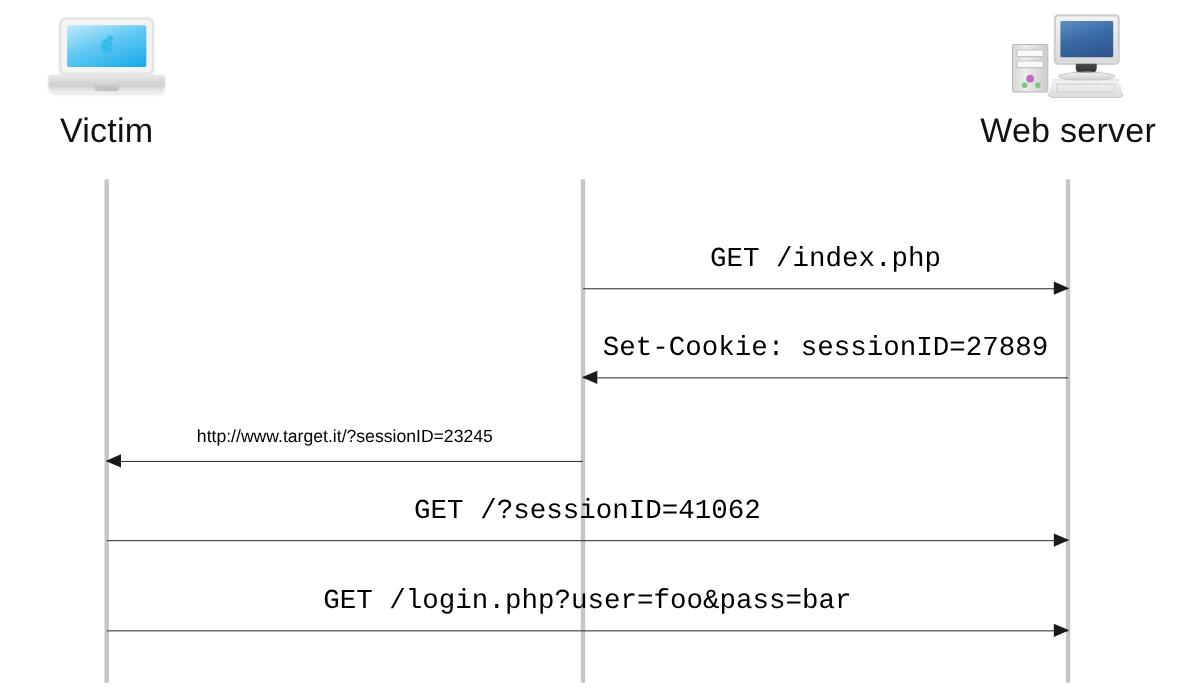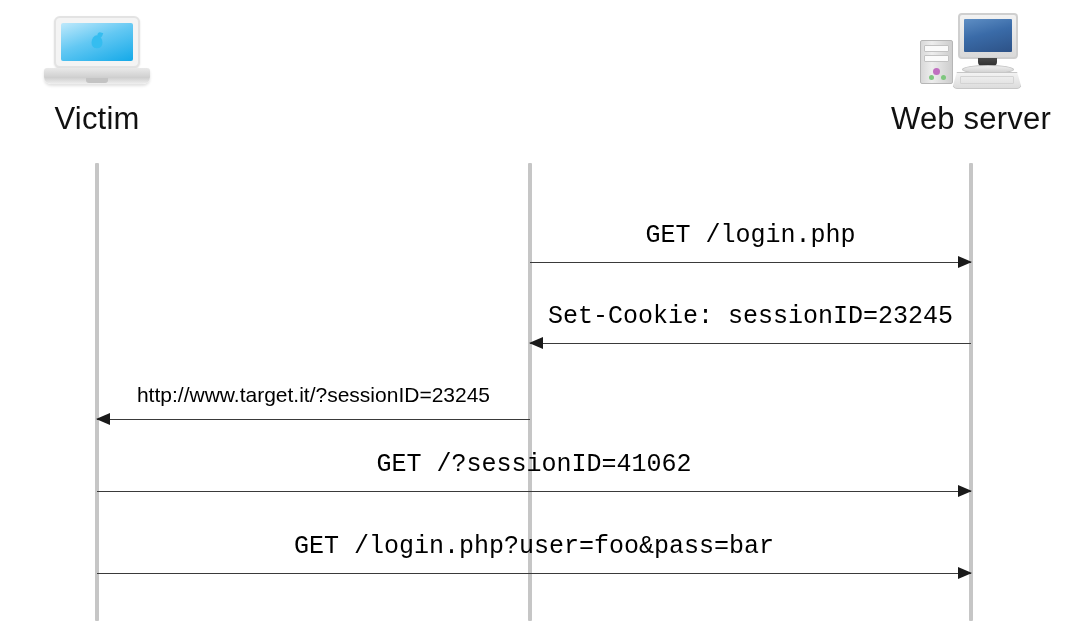--- a/index.html
+++ b/index.html
@@ -101,21 +101,21 @@
     color: #000000;
   }
   .msg-label.mono {
     font-family: "Liberation Mono", "DejaVu Sans Mono", monospace;
     font-size: 25px;
     bottom: 12px;
     letter-spacing: 0px;
   }
   .msg-label.sans {
     font-family: "Liberation Sans", sans-serif;
-    font-size: 21px;
+    font-size: 16px;
     bottom: 12px;
     letter-spacing: 0px;
   }
 
   
   .mac-lid {
     position: absolute;
     left: 12px; top: 2px;
     width: 86px; height: 52px;
     background: #f4f4f4;
@@ -321,27 +321,27 @@
       </div>
     </div>
     <div class="actor-label">Web server</div>
   </div>
 
   <div class="lifeline" style="left:95px;  top:163px; height:458px;"></div>
   <div class="lifeline" style="left:528px; top:163px; height:458px;"></div>
   <div class="lifeline" style="left:969px; top:163px; height:458px;"></div>
 
   <div class="msg to-right" style="left:530px; top:262px; width:441px;">
-    <div class="msg-label mono">GET /login.php</div>
+    <div class="msg-label mono">GET /index.php</div>
     <div class="msg-line"></div>
     <div class="arrowhead"></div>
   </div>
 
   <div class="msg to-left" style="left:530px; top:343px; width:441px;">
-    <div class="msg-label mono">Set-Cookie: sessionID=23245</div>
+    <div class="msg-label mono">Set-Cookie: sessionID=27889</div>
     <div class="msg-line"></div>
     <div class="arrowhead"></div>
   </div>
 
   <div class="msg to-left" style="left:97px; top:419px; width:433px;">
     <div class="msg-label sans">http://www.target.it/?sessionID=23245</div>
     <div class="msg-line"></div>
     <div class="arrowhead"></div>
   </div>
 

